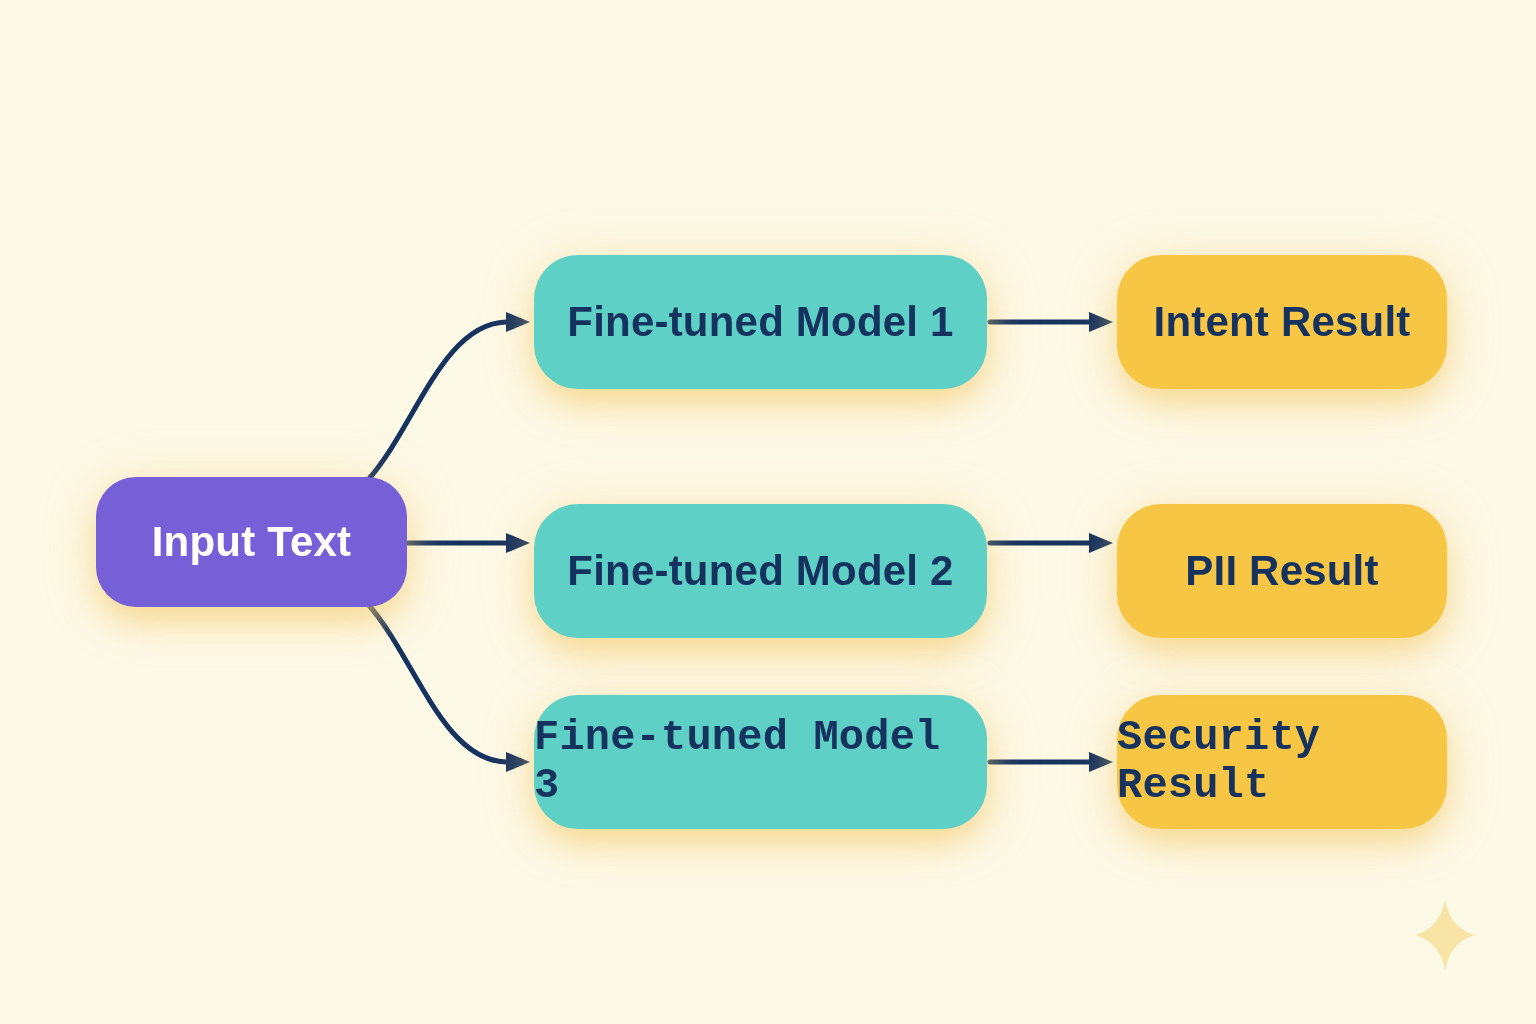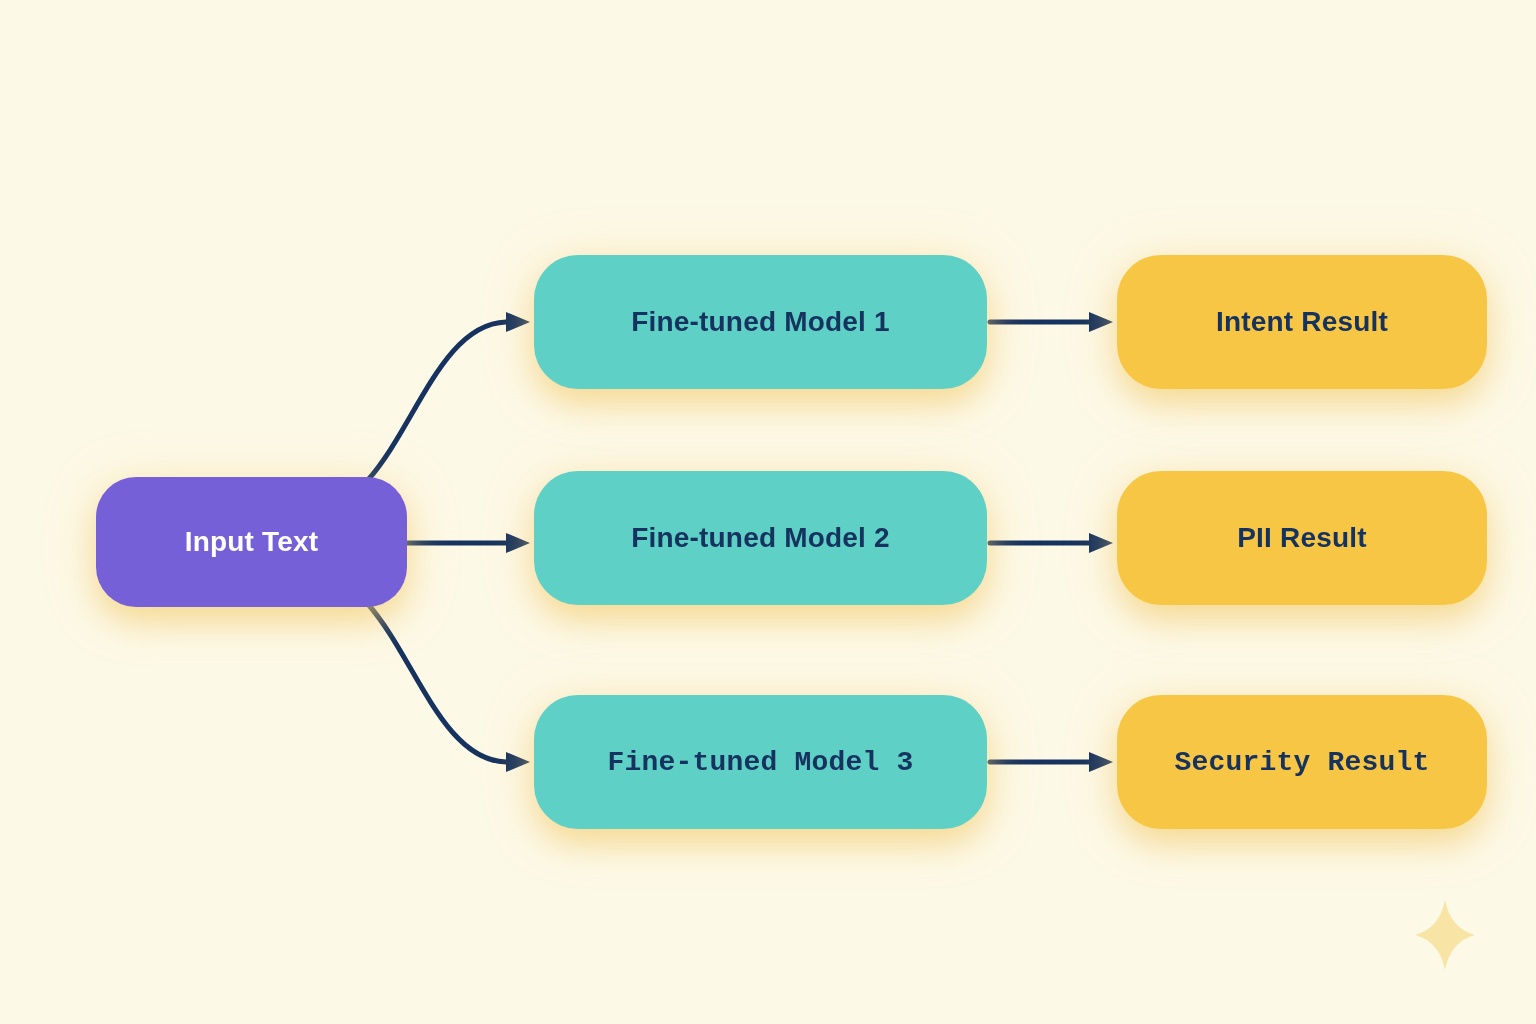--- a/index.html
+++ b/index.html
@@ -22,47 +22,47 @@
     height: 1024px;
     background: var(--bg);
     overflow: hidden;
   }
   .node {
     position: absolute;
     display: flex;
     align-items: center;
     justify-content: center;
     font-weight: 700;
-    font-size: 28px;
+    font-size: 42px;
     letter-spacing: 0.2px;
     box-shadow: 0 16px 30px -2px var(--glow), 0 6px 50px rgba(244, 210, 120, 0.35);
   }
   .node-input {
     left: 96px;  top: 477px;
     width: 311px; height: 130px;
     background: var(--purple);
     color: var(--text-light);
     border-radius: 40px;
   }
   .node-model {
     left: 534px;
     width: 453px; height: 134px;
     background: var(--teal);
     color: var(--navy);
     border-radius: 44px;
   }
   .node-result {
     left: 1117px;
-    width: 370px; height: 134px;
+    width: 330px; height: 134px;
     background: var(--yellow);
     color: var(--navy);
     border-radius: 44px;
   }
   .row-1 { top: 255px; }
-  .row-2 { top: 471px; }
+  .row-2 { top: 504px; }
   .row-3 { top: 695px; font-family: Liberation Mono, monospace; }
   .edges {
     position: absolute;
     left: 0; top: 0;
     width: 1536px; height: 1024px;
     pointer-events: none;
   }
   .edges path.link {
     fill: none;
     stroke: var(--navy);

